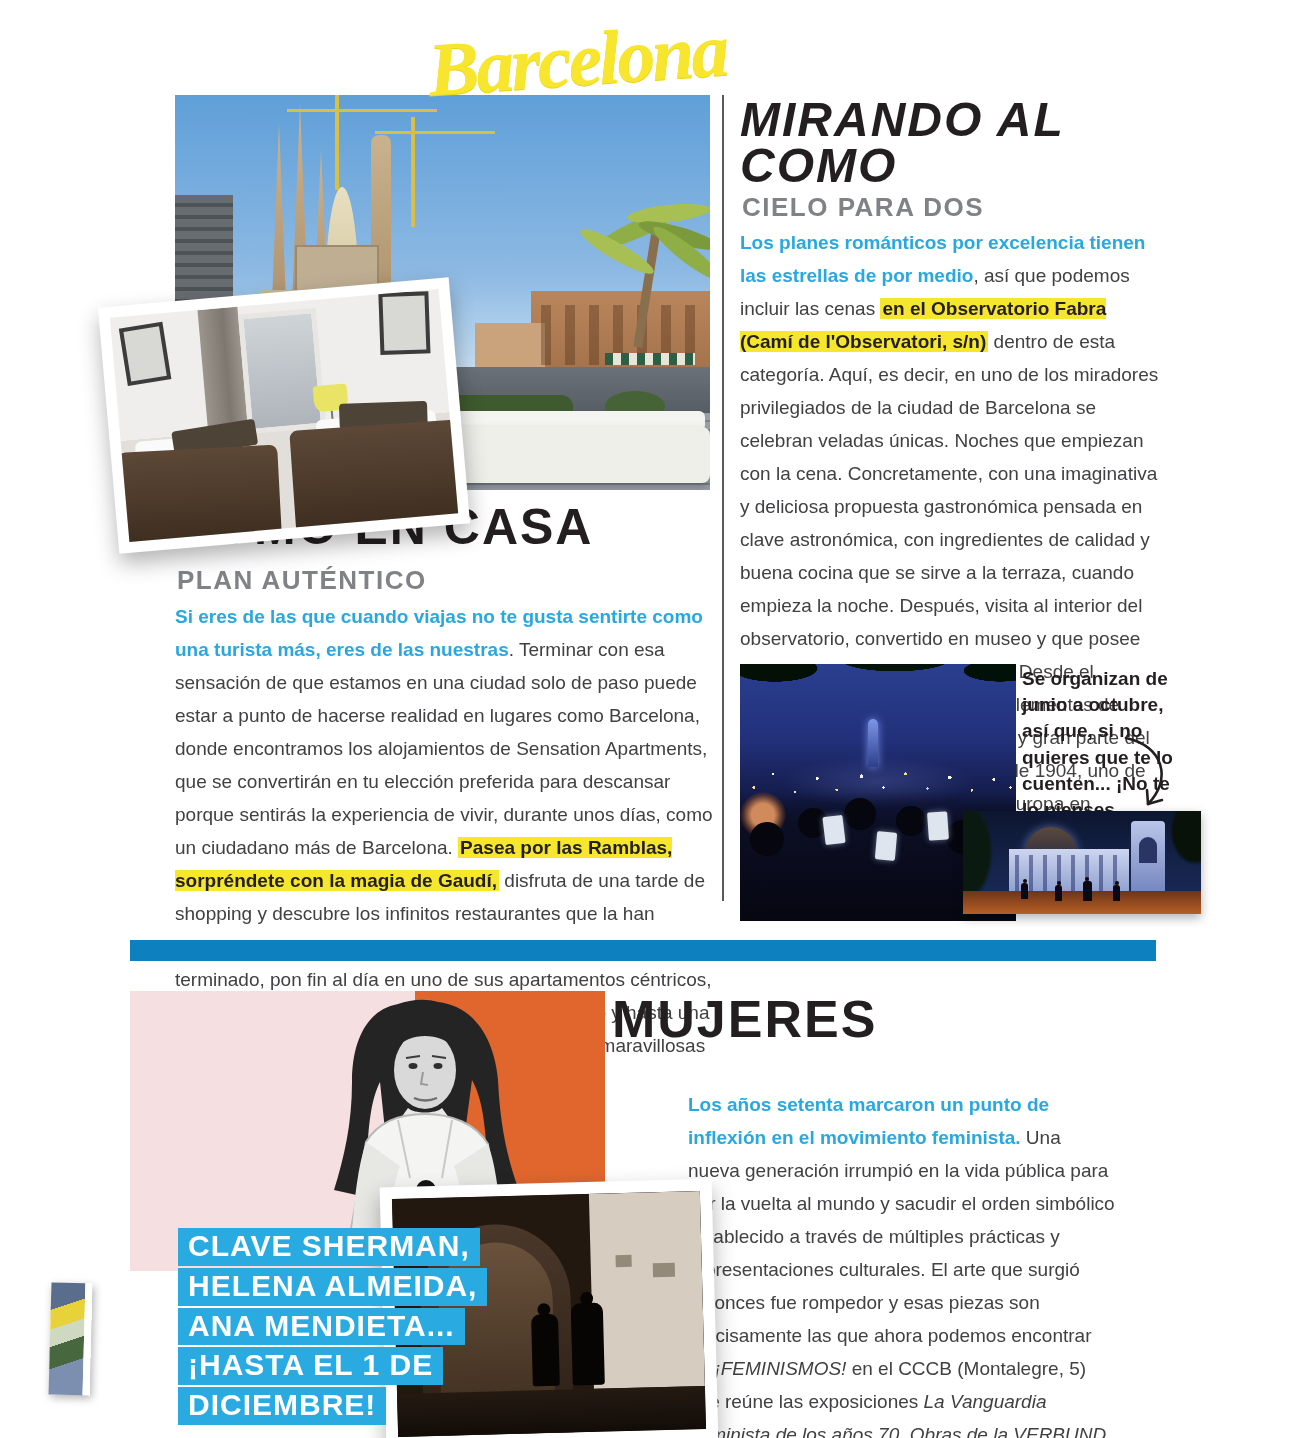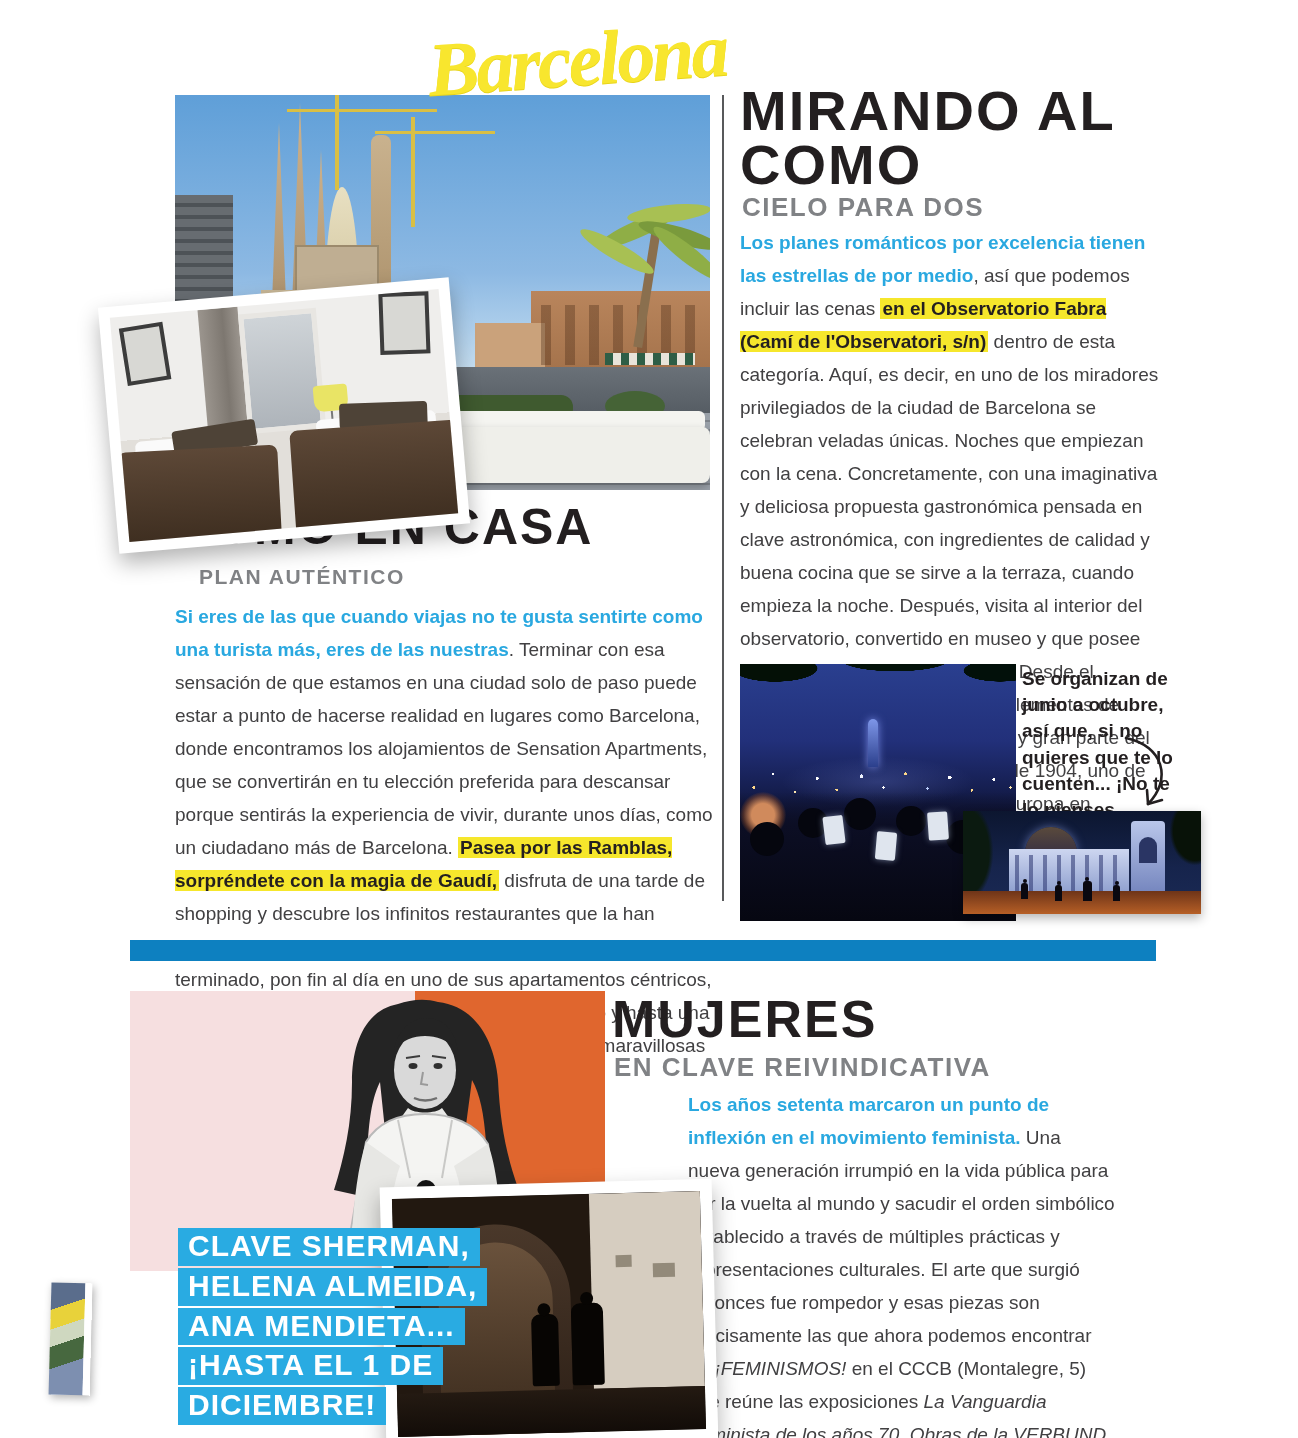--- a/index.html
+++ b/index.html
@@ -76,21 +76,21 @@
   .pillow-w{background:#fafafa;border-radius:6px;}
   .pillow-d{background:#4e4337;border-radius:4px;}
   .bed{background:linear-gradient(180deg,#5d4837,#3e2e20);border-radius:8px 8px 0 0;}
   .bedL{left:-6px;top:138px;width:160px;height:92px;transform:rotate(2deg);}
   .bedR{left:168px;top:130px;width:168px;height:100px;transform:rotate(1deg);}
 
   
   .vline{left:722px;top:95px;width:2px;height:806px;background:#58595b;}
 
   
-  .mirando-title{left:740px;top:84px;width:440px;font-size:56px;}
+  .mirando-title{left:740px;top:97px;width:440px;font-size:48px;font-style:italic;}
   .mirando-kicker{left:742px;top:192px;font-size:26px;}
   .mirando-body{left:740px;top:226px;width:422px;}
 
   
   .night-main{left:740px;top:664px;width:276px;height:257px;overflow:hidden;
       background:linear-gradient(180deg,#2a3f8f 0%,#22307a 30%,#131b48 52%,#0a0d22 70%,#06060f 100%);}
   .leaves{left:-10px;top:-14px;width:300px;height:46px;
       background:radial-gradient(ellipse 70px 22px at 15% 40%,#041006 60%,transparent 61%),
                  radial-gradient(ellipse 90px 20px at 55% 20%,#04120a 60%,transparent 61%),
                  radial-gradient(ellipse 60px 18px at 90% 45%,#02100a 60%,transparent 61%);}
@@ -234,21 +234,21 @@
       <div class="abs pillow-w" style="left:14px;top:126px;width:110px;height:28px;"></div>
       <div class="abs pillow-w" style="left:196px;top:120px;width:120px;height:28px;"></div>
       <div class="abs pillow-d" style="left:52px;top:116px;width:84px;height:26px;transform:rotate(-4deg);"></div>
       <div class="abs pillow-d" style="left:220px;top:108px;width:88px;height:26px;transform:rotate(3deg);"></div>
       <div class="abs bed bedL"></div>
       <div class="abs bed bedR"></div>
     </div>
   </div>
 
   <div class="abs h1" style="left:175px;top:503px;width:560px;font-size:50px;">COMO EN CASA</div>
-  <div class="abs kicker" style="left:177px;top:565px;font-size:21px;margin-left:22px;">PLAN AUTÉNTICO</div>
+  <div class="abs kicker" style="left:177px;top:565px;font-size:26px;">PLAN AUTÉNTICO</div>
   <div class="abs body" style="left:175px;top:600px;width:541px;">
     <span class="lead">Si eres de las que cuando viajas no te gusta sentirte como una turista más, eres de las nuestras</span><span>. Terminar con esa sensación de que estamos en una ciudad solo de paso puede estar a punto de hacerse realidad en lugares como Barcelona, donde encontramos los alojamientos de Sensation Apartments, que se convertirán en tu elección preferida para descansar porque sentirás la experiencia de vivir, durante unos días, como un ciudadano más de Barcelona. </span><mark class="hl">Pasea por las Ramblas, sorpréndete con la magia de Gaudí,</mark><span> disfruta de una tarde de shopping y descubre los infinitos restaurantes que la han convertido en referente de la gastronomía. Y, cuando hayas terminado, pon fin al día en uno de sus apartamentos céntricos, totalmente equipados con piscina, sauna, gimnasio y hasta una terraza </span><span class="it">chill-out</span><span> para despertar cada día con unas maravillosas vistas de Barcelona. </span><span class="price">Precio: desde 120 €.</span>
   </div>
 
   <div class="abs vline"></div>
 
   <div class="abs h1 mirando-title">
     <div>MIRANDO AL</div>
     <div>COMO</div>
   </div>
@@ -315,21 +315,20 @@
     <path d="M150,130 L162,188 M204,130 L194,188" stroke="#c9c9c7" stroke-width="2" fill="none"></path>
     <path d="M118,152 C110,176 106,210 104,245 L140,245 C142,216 146,192 152,176 Z" fill="#e7e7e4"></path>
     <path d="M240,154 C248,176 252,210 254,245 L218,245 C216,214 212,192 206,176 Z" fill="#e7e7e4"></path>
     <ellipse cx="160" cy="210" rx="14" ry="10" fill="#cfcfcd"></ellipse>
     <ellipse cx="196" cy="210" rx="14" ry="10" fill="#cfcfcd"></ellipse>
     <circle cx="178" cy="200" r="10" fill="#141414"></circle>
     <rect x="170" y="204" width="16" height="34" rx="5" fill="#1a1a1a"></rect>
   </svg>
 
   <div class="abs h1 mujeres-title">MUJERES</div>
-  <div class="abs kicker mujeres-kicker">EN CLAVE REIVINDICATIVA</div>
   <div class="abs body mujeres-body">
     <span class="wrap-spacer"></span>
     <span class="lead">Los años setenta marcaron un punto de inflexión en el movimiento feminista.</span><span> Una nueva generación irrumpió en la vida pública para dar la vuelta al mundo y sacudir el orden simbólico establecido a través de múltiples prácticas y representaciones culturales. El arte que surgió entonces fue rompedor y esas piezas son precisamente las que ahora podemos encontrar en </span><span class="it">¡FEMINISMOS!</span><span> en el CCCB (Montalegre, 5) que reúne las exposiciones </span><span class="it">La Vanguardia Feminista de los años 70. Obras de la VERBUND COLLECTION, Viena</span>
   </div>
 
   <div class="abs labels">
     <div class="label">CLAVE SHERMAN,</div>
     <div class="label">HELENA ALMEIDA,</div>
     <div class="label">ANA MENDIETA...</div>
     <div class="label">¡HASTA EL 1 DE</div>

